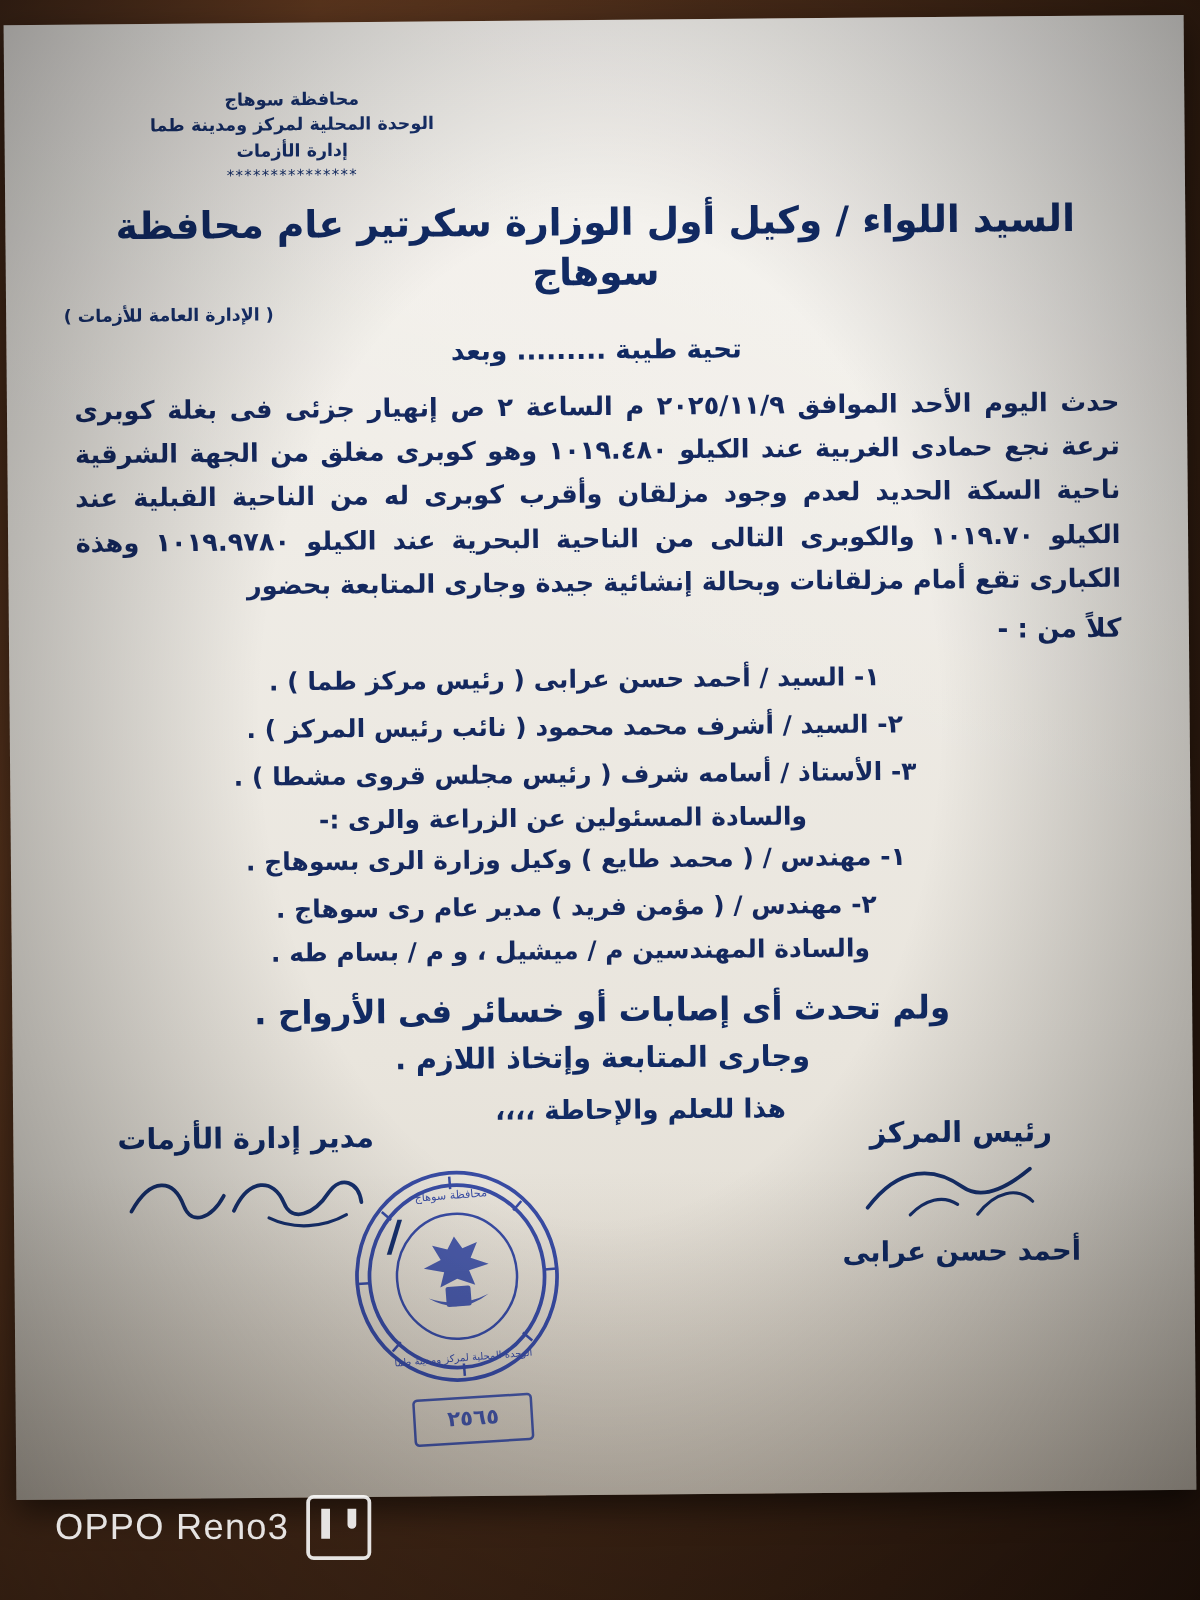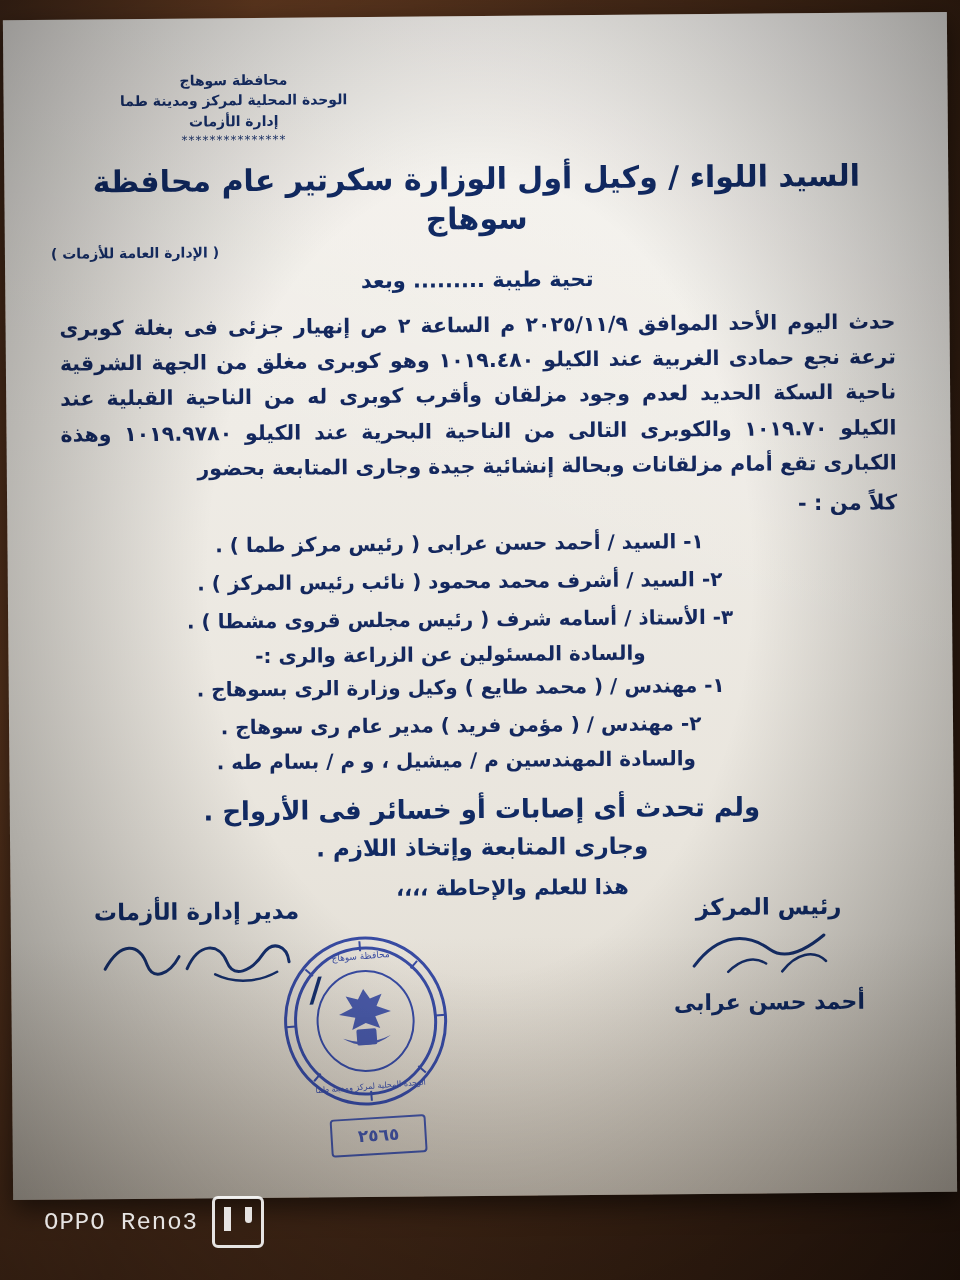--- a/index.html
+++ b/index.html
@@ -276,23 +276,23 @@
   }
   .wm-logo::after {
     content: "";
     position: absolute;
     right: 9px; top: 8px;
     width: 7px; height: 16px;
     background: rgba(255,255,255,0.88);
     border-radius: 0 0 4px 4px;
   }
   .wm-text {
-    font-size: 24px;
+    font-size: 29px;
     letter-spacing: 1px;
-    font-family: Liberation Mono, monospace;
+    font-family: Liberation Sans, sans-serif;
     direction: ltr;
   }
 </style>
 </head>
 <body>
 
 <div class="photo">
 
   <div class="paper">
     <div class="sheet-inner">

